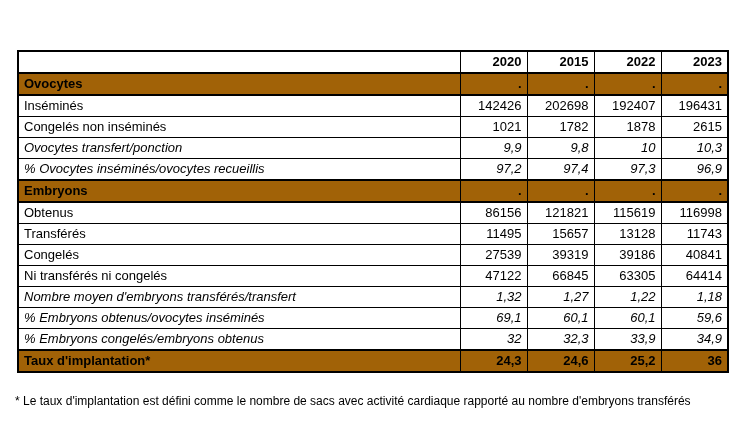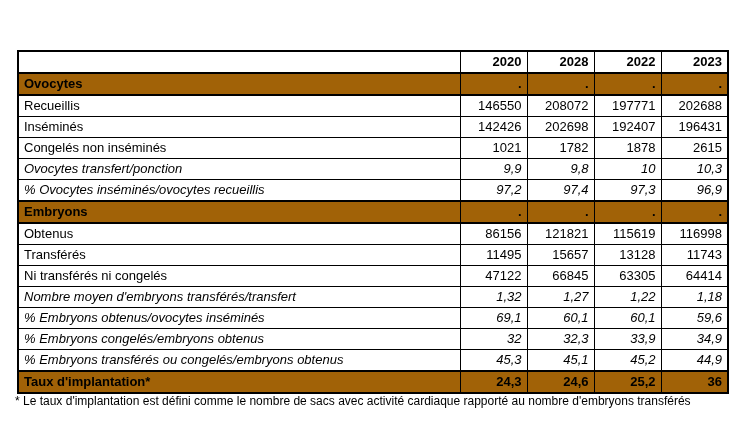--- a/index.html
+++ b/index.html
@@ -60,39 +60,32 @@
       <col style="width:442px">
       <col style="width:67px">
       <col style="width:67px">
       <col style="width:67px">
       <col style="width:67px">
     </colgroup>
     <thead>
       <tr>
         <th class="corner"></th>
       <th class="year">2020</th>
-          <th class="year">2028</th>
+          <th class="year">2015</th>
           <th class="year">2022</th>
           <th class="year">2023</th>
         </tr>
     </thead>
     <tbody>
         <tr class="row-section">
           <td class="label">Ovocytes</td>
           <td class="val">.</td>
           <td class="val">.</td>
           <td class="val">.</td>
           <td class="val">.</td>
-        </tr>
-        <tr class="row-data">
-          <td class="label">Recueillis</td>
-          <td class="val">146550</td>
-          <td class="val">208072</td>
-          <td class="val">197771</td>
-          <td class="val">202688</td>
         </tr>
         <tr class="row-data">
           <td class="label">Inséminés</td>
           <td class="val">142426</td>
           <td class="val">202698</td>
           <td class="val">192407</td>
           <td class="val">196431</td>
         </tr>
         <tr class="row-data">
           <td class="label">Congelés non inséminés</td>
@@ -130,20 +123,27 @@
           <td class="val">116998</td>
         </tr>
         <tr class="row-data">
           <td class="label">Transférés</td>
           <td class="val">11495</td>
           <td class="val">15657</td>
           <td class="val">13128</td>
           <td class="val">11743</td>
         </tr>
         <tr class="row-data">
+          <td class="label">Congelés</td>
+          <td class="val">27539</td>
+          <td class="val">39319</td>
+          <td class="val">39186</td>
+          <td class="val">40841</td>
+        </tr>
+        <tr class="row-data">
           <td class="label">Ni transférés ni congelés</td>
           <td class="val">47122</td>
           <td class="val">66845</td>
           <td class="val">63305</td>
           <td class="val">64414</td>
         </tr>
         <tr class="row-italic">
           <td class="label">Nombre moyen d'embryons transférés/transfert</td>
           <td class="val">1,32</td>
           <td class="val">1,27</td>
@@ -157,27 +157,20 @@
           <td class="val">60,1</td>
           <td class="val">59,6</td>
         </tr>
         <tr class="row-italic">
           <td class="label">% Embryons congelés/embryons obtenus</td>
           <td class="val">32</td>
           <td class="val">32,3</td>
           <td class="val">33,9</td>
           <td class="val">34,9</td>
         </tr>
-        <tr class="row-italic">
-          <td class="label">% Embryons transférés ou congelés/embryons obtenus</td>
-          <td class="val">45,3</td>
-          <td class="val">45,1</td>
-          <td class="val">45,2</td>
-          <td class="val">44,9</td>
-        </tr>
         <tr class="row-total">
           <td class="label">Taux d'implantation*</td>
           <td class="val">24,3</td>
           <td class="val">24,6</td>
           <td class="val">25,2</td>
           <td class="val">36</td>
         </tr>
       </tbody>
   </table>
 

